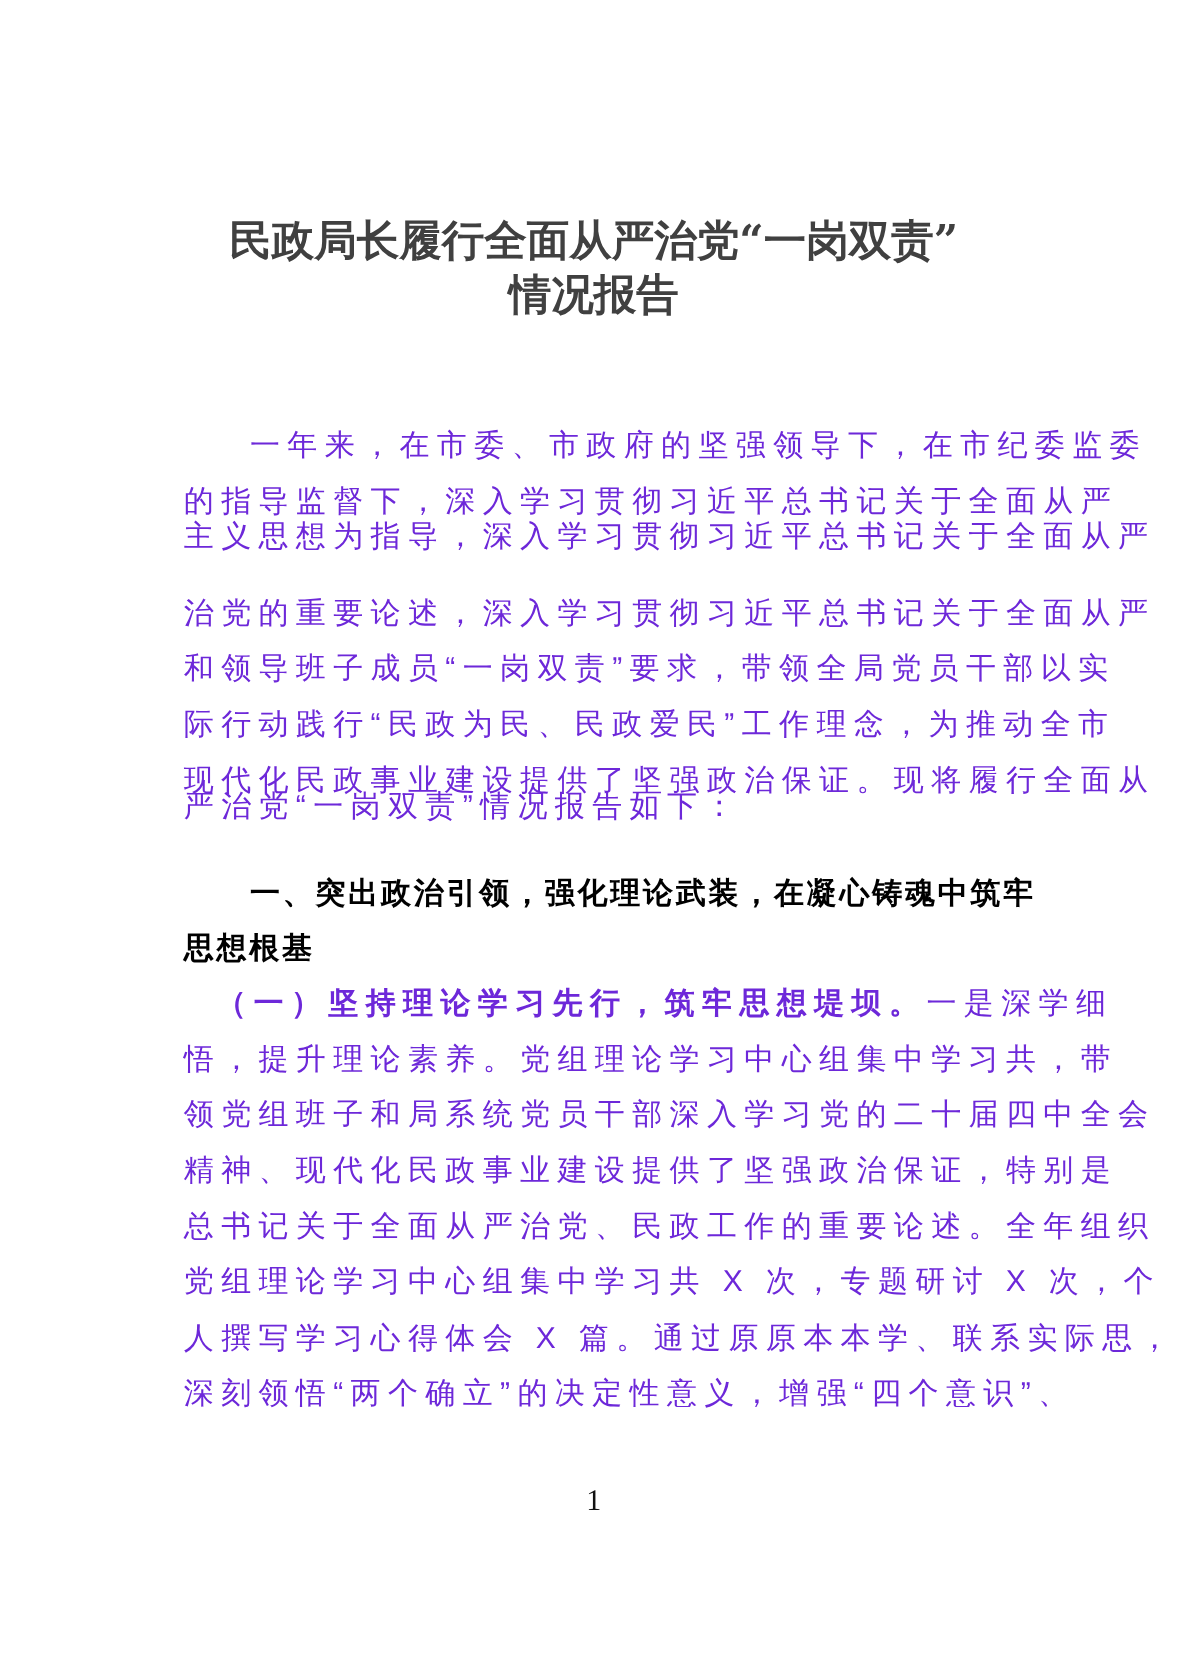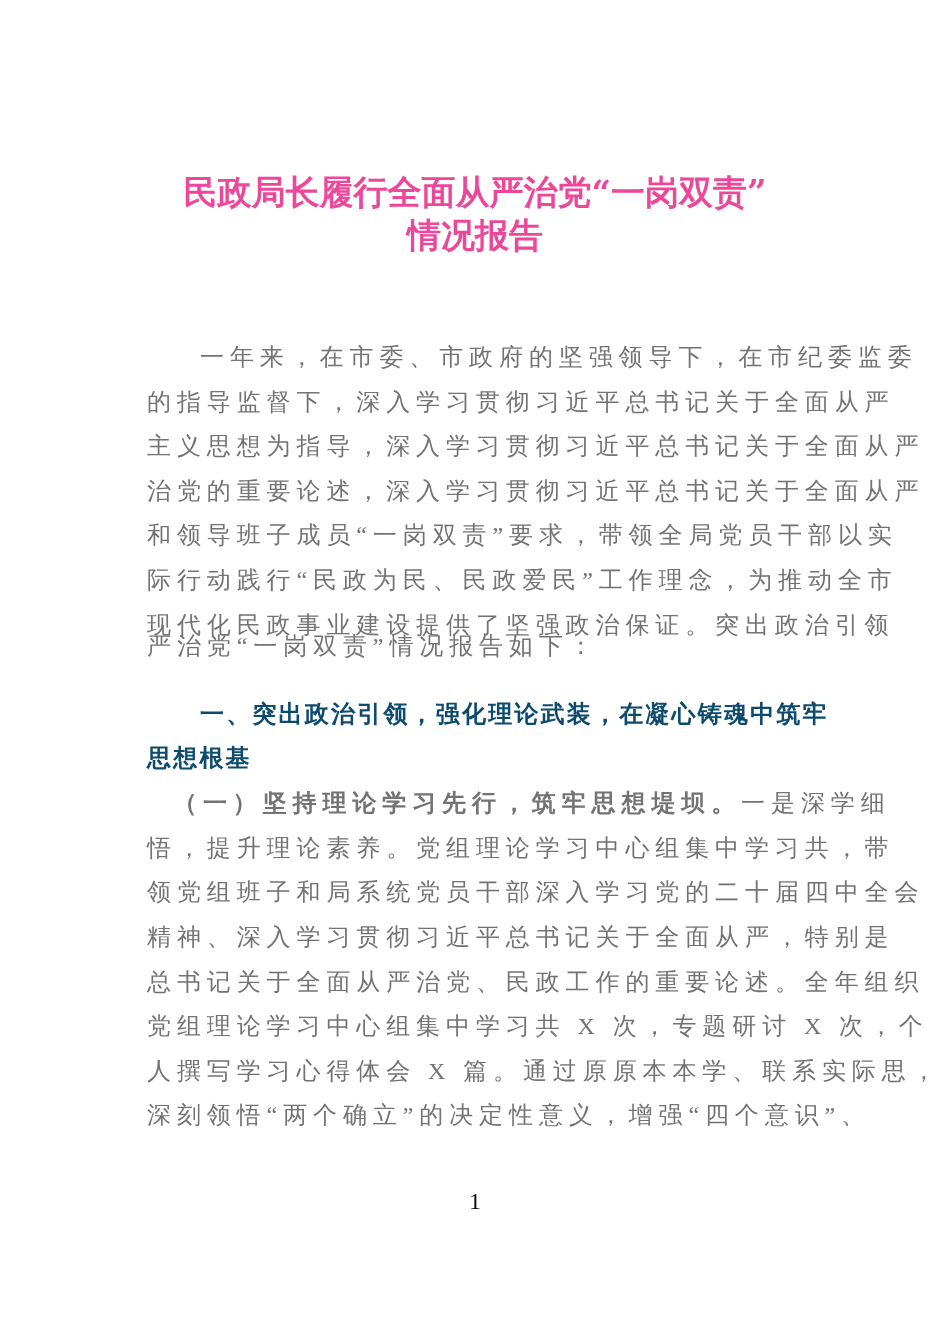--- a/index.html
+++ b/index.html
@@ -23,43 +23,43 @@
     }
     .title {
       position: absolute;
       left: 0;
       width: 950px;
       text-align: center;
       font-family: "DejaVu Serif", "Liberation Serif", serif;
       font-weight: bold;
       font-size: 34px;
       letter-spacing: 0px;
-      color: #ec4899;
+      color: #404040;
       white-space: nowrap;
     }
     .title.l1 { top: 170px; }
     .title.l2 { top: 213px; }
     .line {
       position: absolute;
       left: 147px;
       width: 660px;
       height: 44px;
-      font-family: Liberation Serif, serif;
+      font-family: Liberation Sans, sans-serif;
       font-size: 24px;
       line-height: 44px;
       letter-spacing: 5.9px;
       white-space: nowrap;
-      color: #737373;
+      color: #6d28d9;
     }
     .line.indent { left: 200px; }
     .line.heading {
       font-family: "DejaVu Sans", "Liberation Sans", sans-serif;
       font-weight: bold;
       letter-spacing: 2.2px;
-      color: #0c4a6e;
+      color: #000000;
     }
     .sub-bold {
       font-weight: bold;
     }
     .pagenum {
       position: absolute;
       left: 0;
       width: 950px;
       top: 1188px;
       text-align: center;
@@ -72,40 +72,40 @@
 <body>
 
 <div class="page">
 
   <div class="title l1">民政局长履行全面从严治党“一岗双责”</div>
   <div class="title l2">情况报告</div>
 
   <div>
     <div class="line indent" style="top:335px;">一年来，在市委、市政府的坚强领导下，在市纪委监委</div>
     <div class="line" style="top:380px;">的指导监督下，深入学习贯彻习近平总书记关于全面从严</div>
-    <div class="line" style="top:424px;">主义思想为指导，深入学习贯彻习近平总书记关于全面从严</div>
+    <div class="line" style="top:408px;">主义思想为指导，深入学习贯彻习近平总书记关于全面从严</div>
     <div class="line" style="top:469px;">治党的重要论述，深入学习贯彻习近平总书记关于全面从严</div>
     <div class="line" style="top:513px;">和领导班子成员“一岗双责”要求，带领全局党员干部以实</div>
     <div class="line" style="top:558px;">际行动践行“民政为民、民政爱民”工作理念，为推动全市</div>
-    <div class="line" style="top:603px;">现代化民政事业建设提供了坚强政治保证。突出政治引领</div>
+    <div class="line" style="top:603px;">现代化民政事业建设提供了坚强政治保证。现将履行全面从</div>
     <div class="line" style="top:624px;">严治党“一岗双责”情况报告如下：</div>
   </div>
 
   <div>
     <div class="line heading indent" style="top:692px;">一、突出政治引领，强化理论武装，在凝心铸魂中筑牢</div>
     <div class="line heading" style="top:736px;">思想根基</div>
   </div>
 
   <div>
     <div class="line indent" style="top:781px; left:173px;">
       <span class="sub-bold">（一）坚持理论学习先行，筑牢思想堤坝。</span><span>一是深学细</span>
     </div>
     <div class="line" style="top:826px;">悟，提升理论素养。党组理论学习中心组集中学习共，带</div>
     <div class="line" style="top:870px;">领党组班子和局系统党员干部深入学习党的二十届四中全会</div>
-    <div class="line" style="top:915px;">精神、深入学习贯彻习近平总书记关于全面从严，特别是</div>
+    <div class="line" style="top:915px;">精神、现代化民政事业建设提供了坚强政治保证，特别是</div>
     <div class="line" style="top:960px;">总书记关于全面从严治党、民政工作的重要论述。全年组织</div>
     <div class="line" style="top:1004px;">党组理论学习中心组集中学习共 X 次，专题研讨 X 次，个</div>
     <div class="line" style="top:1049px;">人撰写学习心得体会 X 篇。通过原原本本学、联系实际思，</div>
     <div class="line" style="top:1093px;">深刻领悟“两个确立”的决定性意义，增强“四个意识”、</div>
   </div>
 
   <div class="pagenum">1</div>
 
 </div>
 

